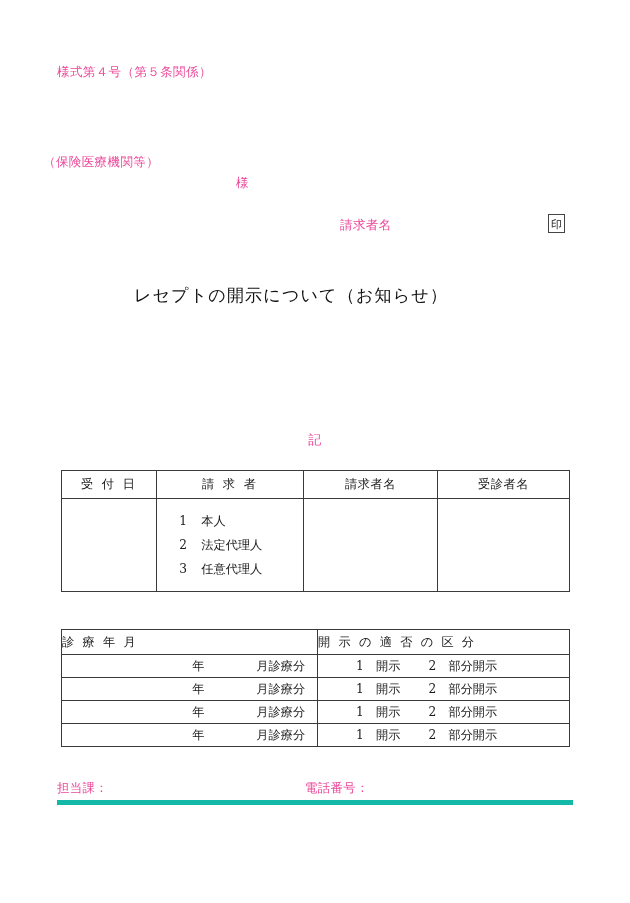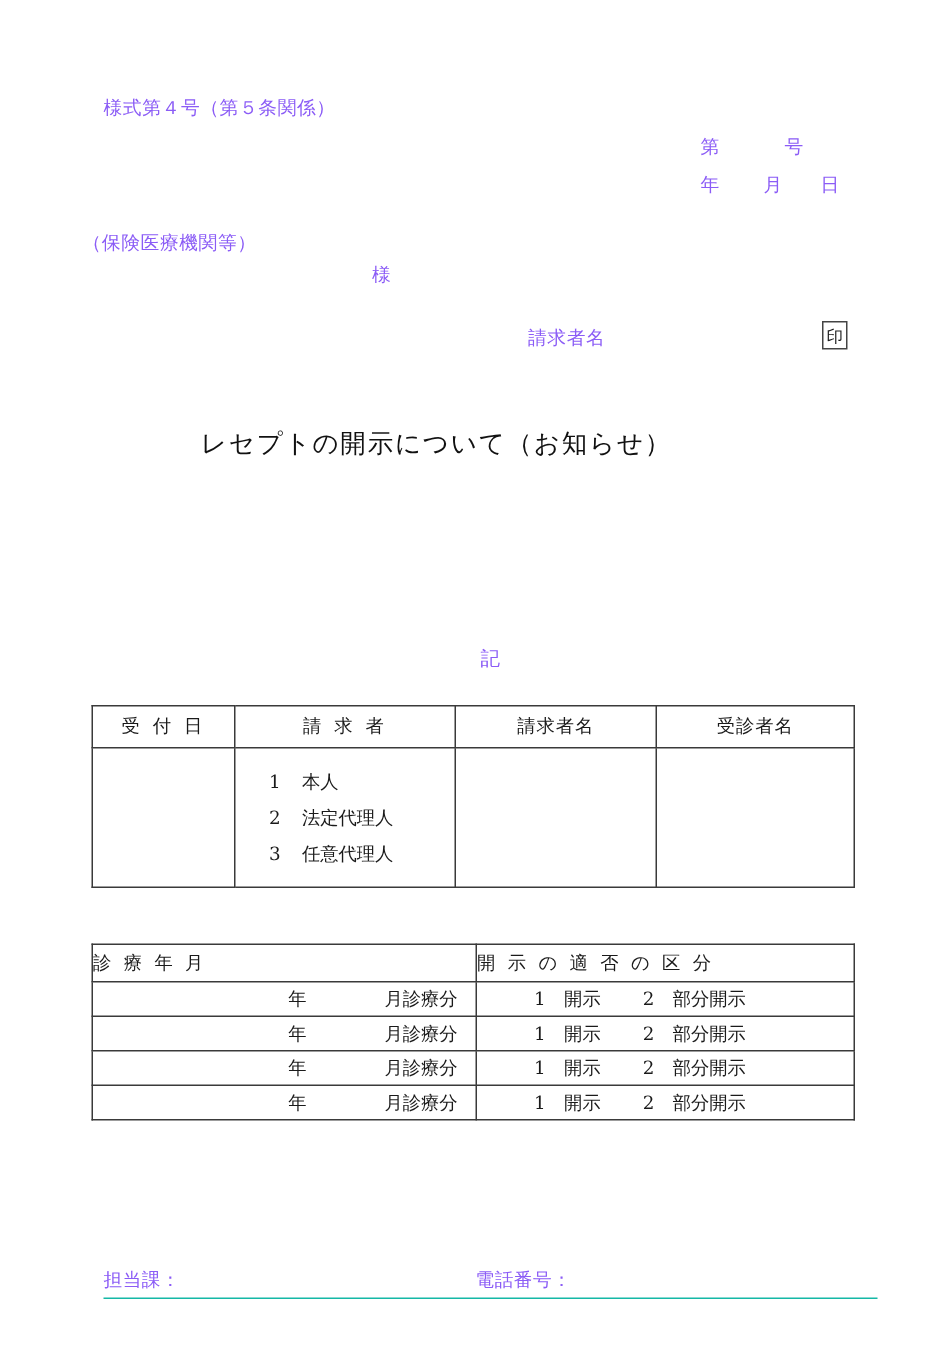--- a/index.html
+++ b/index.html
@@ -23,22 +23,21 @@
     box-sizing: border-box;
     padding: 0;
   }
 
   
   .jp {
     font-family: "DejaVu Serif", "Liberation Serif", serif;
     font-size: 12.5px;
     line-height: 1.55;
     letter-spacing: 0.4px;
-    color: #8b5cf6;
-    margin-left: 12px;
+    color: #ec4899;
   }
   .sp { display: inline-block; }
   .sp3 { width: 40px; }
   .sp4 { width: 54px; }
   .sp5 { width: 68px; }
 
   
   .form-no {
     position: absolute;
     left: 57px;
@@ -203,44 +202,36 @@
   }
   .cell-kubun .opt-gap { display: inline-block; width: 28px; }
   .cell-kubun .onum { display: inline-block; width: 20px; }
   .col-ym { width: 257px; }
   .col-kubun { width: 252px; }
 
   
   .footer {
     position: absolute;
     left: 57px;
-    top: 843px;
+    top: 778px;
     width: 516px;
-    border-bottom: 1px solid #14b8a6;
+    border-bottom: 5px solid #14b8a6;
     padding-bottom: 3px;
     font-size: 12.4px;
     white-space: nowrap;
   }
   .footer .ft-dept { display: inline-block; width: 248px; }
 </style>
 </head>
 <body>
 
 <div class="page">
 
   <div class="form-no jp">様式第４号（第５条関係）</div>
 
-  <div class="doc-meta jp">
-    <span class="meta-line">
-      <span class="meta-num-label">第</span><span>号</span>
-    </span>
-    <span class="meta-line">
-      <span class="meta-y">年</span><span class="meta-m">月</span><span>日</span>
-    </span>
-  </div>
 
   <div class="addressee jp">（保険医療機関等）</div>
   <div class="addressee-sama jp">様</div>
 
   <div class="issuer jp">請求者名</div>
   <div class="seal-box">印</div>
 
   <div class="doc-title">レセプトの開示について（お知らせ）</div>
 
 

